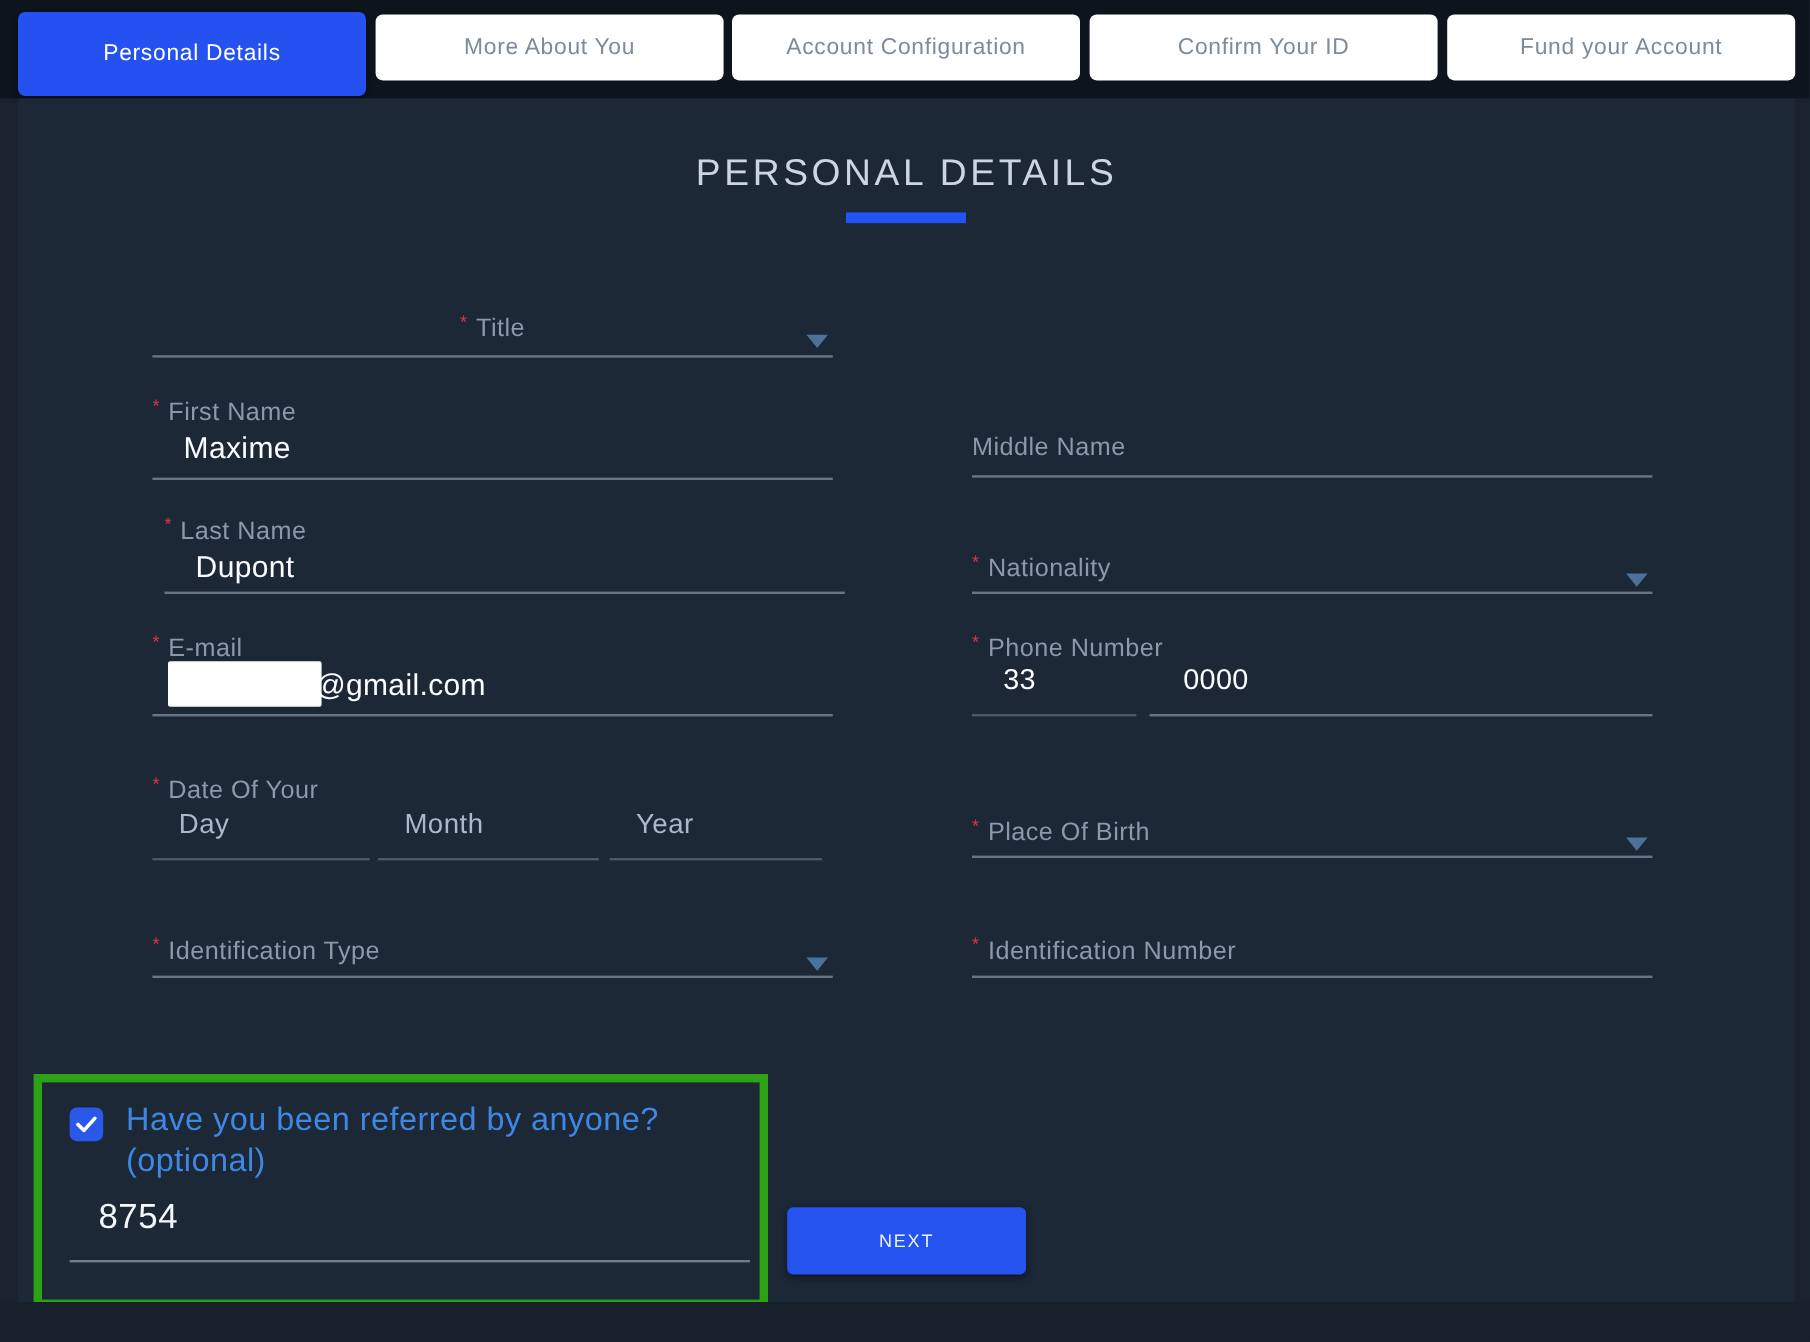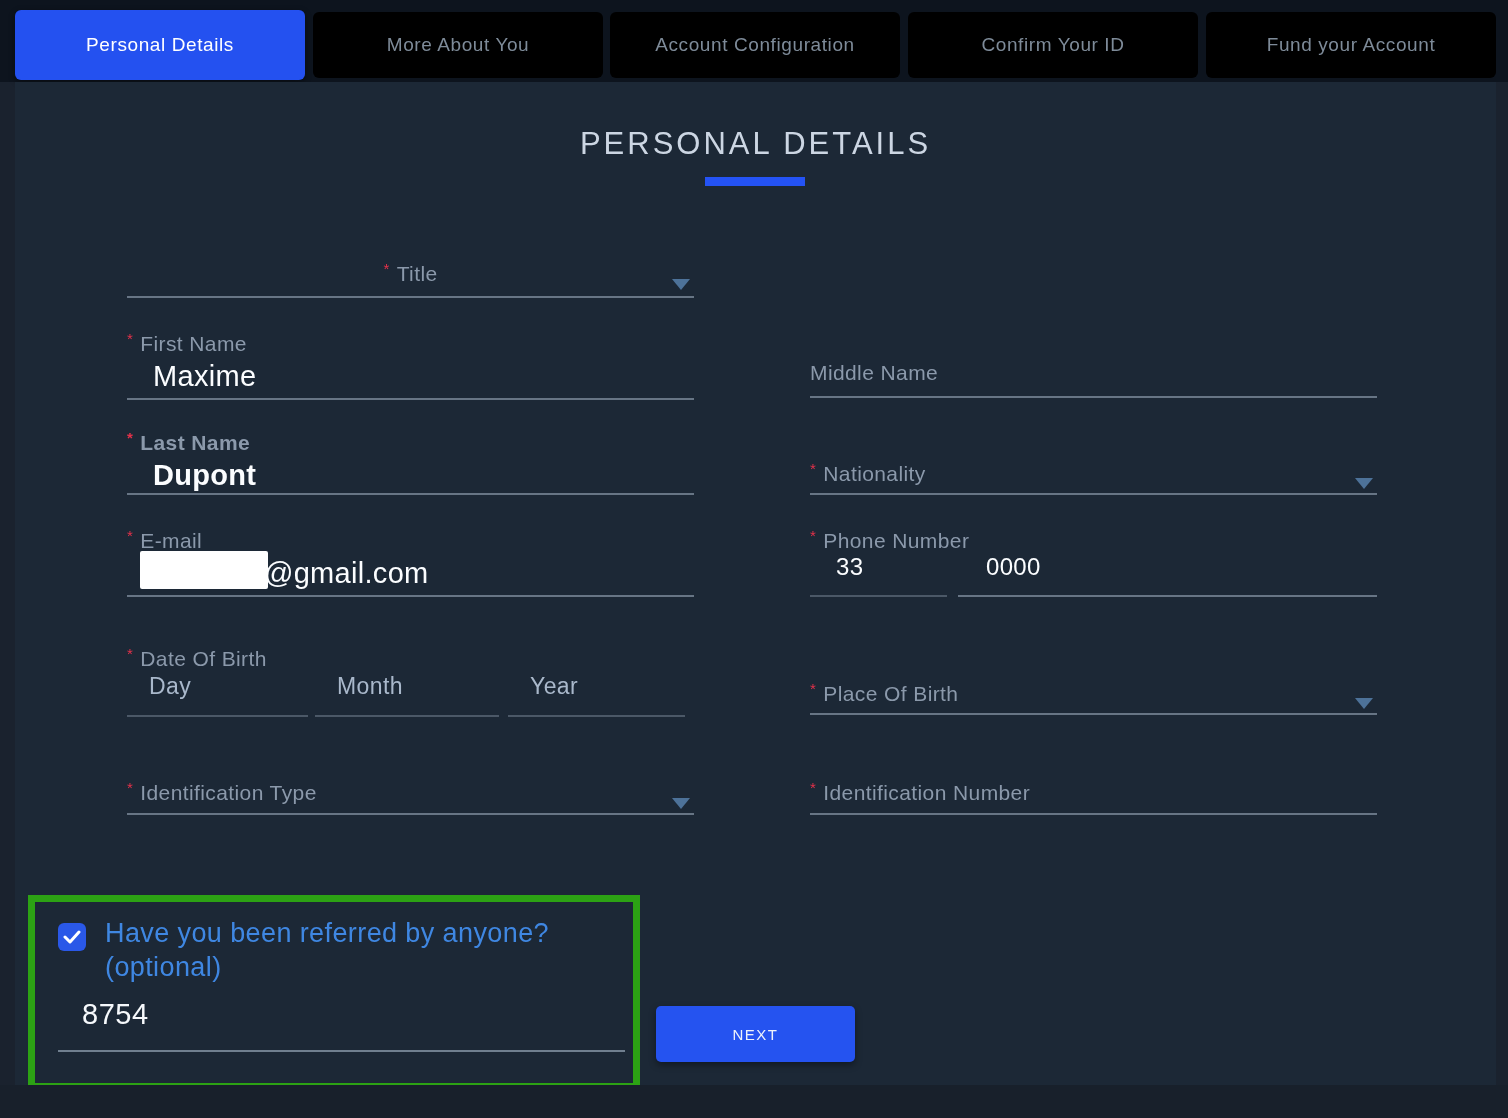--- a/index.html
+++ b/index.html
@@ -11,22 +11,22 @@
     overflow:hidden;
   }
   .page { position:absolute; inset:0; }
 
   
   .tabbar {
     position:absolute; left:0; top:0; width:1508px; height:82px;
     background:#0d141e;
   }
   .tab {
-    position:absolute; top:12px; height:66px; width:290px;
-    background:#000000; border-radius:6px;
+    position:absolute; top:12px; height:55px; width:290px;
+    background:#ffffff; border-radius:6px;
     display:flex; align-items:center; justify-content:center;
     color:#7e8b99; font-size:19px; letter-spacing:0.6px;
     cursor:pointer;
   }
   .tab.active {
     top:10px; height:70px;
     background:#2451f0; color:#ffffff;
     box-shadow:0 2px 6px rgba(0,0,0,0.45);
   }
 
@@ -55,21 +55,21 @@
   .field.dropdown { cursor:pointer; }
   .flabel { font-size:21px; color:#8b99ab; letter-spacing:0.4px; white-space:nowrap; }
   .req { color:#e5314a; font-size:15px; vertical-align:7px; margin-right:7px; }
   .underline {
     position:absolute; left:0; right:0; bottom:0; height:2px;
     background:#8593a4; opacity:0.72;
   }
   .underline.dim { opacity:0.45; }
   .fvalue {
     position:absolute; left:26px; top:30px;
-    font-size:29px; color:#fbfdff; letter-spacing:0.3px; white-space:nowrap;
+    font-size:25px; color:#fbfdff; letter-spacing:0.3px; white-space:nowrap;
   }
   .pvalue { 
     position:absolute; left:22px; top:8px;
     font-size:23px; color:#a9b8cb; letter-spacing:0.4px;
   }
   .chevron {
     position:absolute; right:4px; bottom:16px;
     width:0; height:0;
     border-left:9px solid transparent; border-right:9px solid transparent;
     border-top:11px solid #4d7299;
@@ -138,35 +138,35 @@
       <div class="chevron" style="bottom:8px;"></div>
       <div class="underline"></div>
     </div>
 
     <div class="field" style="left:112px; top:248px; width:567px; height:70px;">
       <div class="flabel"><span class="req">*</span><span>First Name</span></div>
       <div class="fvalue">Maxime</div>
       <div class="underline"></div>
     </div>
 
-    <div class="field" style="left:112px; top:347px; width:567px; height:66px;font-weight:bold;">
+    <div class="field" style="left:122px; top:347px; width:567px; height:66px;">
       <div class="flabel"><span class="req">*</span><span>Last Name</span></div>
       <div class="fvalue">Dupont</div>
       <div class="underline"></div>
     </div>
 
     <div class="field" style="left:112px; top:445px; width:567px; height:70px;">
       <div class="flabel"><span class="req">*</span><span>E-mail</span></div>
       <div class="redaction"></div>
       <div class="fvalue email-text">r@gmail.com</div>
       <div class="underline"></div>
     </div>
 
     <div>
-      <div class="flabel" style="position:absolute; left:112px; top:563px;"><span class="req">*</span><span>Date Of Birth</span></div>
+      <div class="flabel" style="position:absolute; left:112px; top:563px;"><span class="req">*</span><span>Date Of Your</span></div>
 
       <div class="field dropdown" style="left:112px; top:583px; width:181px; height:52px;">
         <div class="pvalue">Day</div>
         <div class="underline dim"></div>
       </div>
       <div class="field dropdown" style="left:300px; top:583px; width:184px; height:52px;text-align:center;">
         <div class="pvalue">Month</div>
         <div class="underline dim"></div>
       </div>
       <div class="field dropdown" style="left:493px; top:583px; width:177px; height:52px;">

